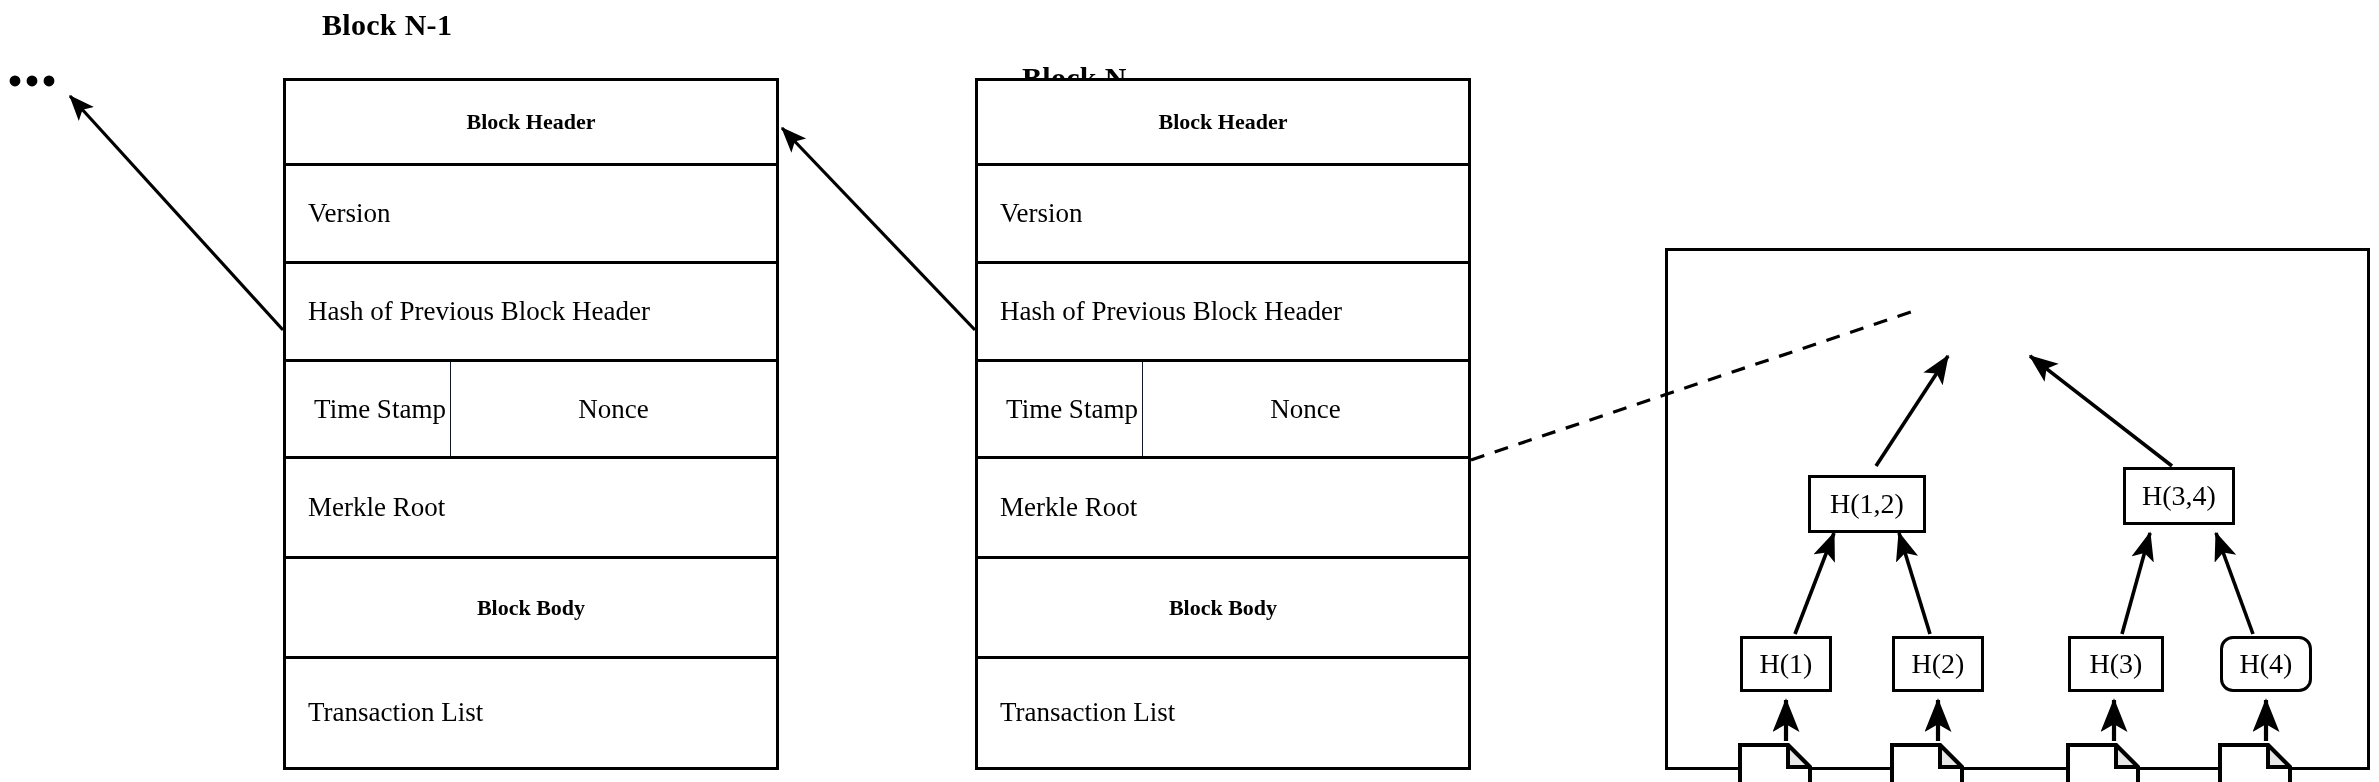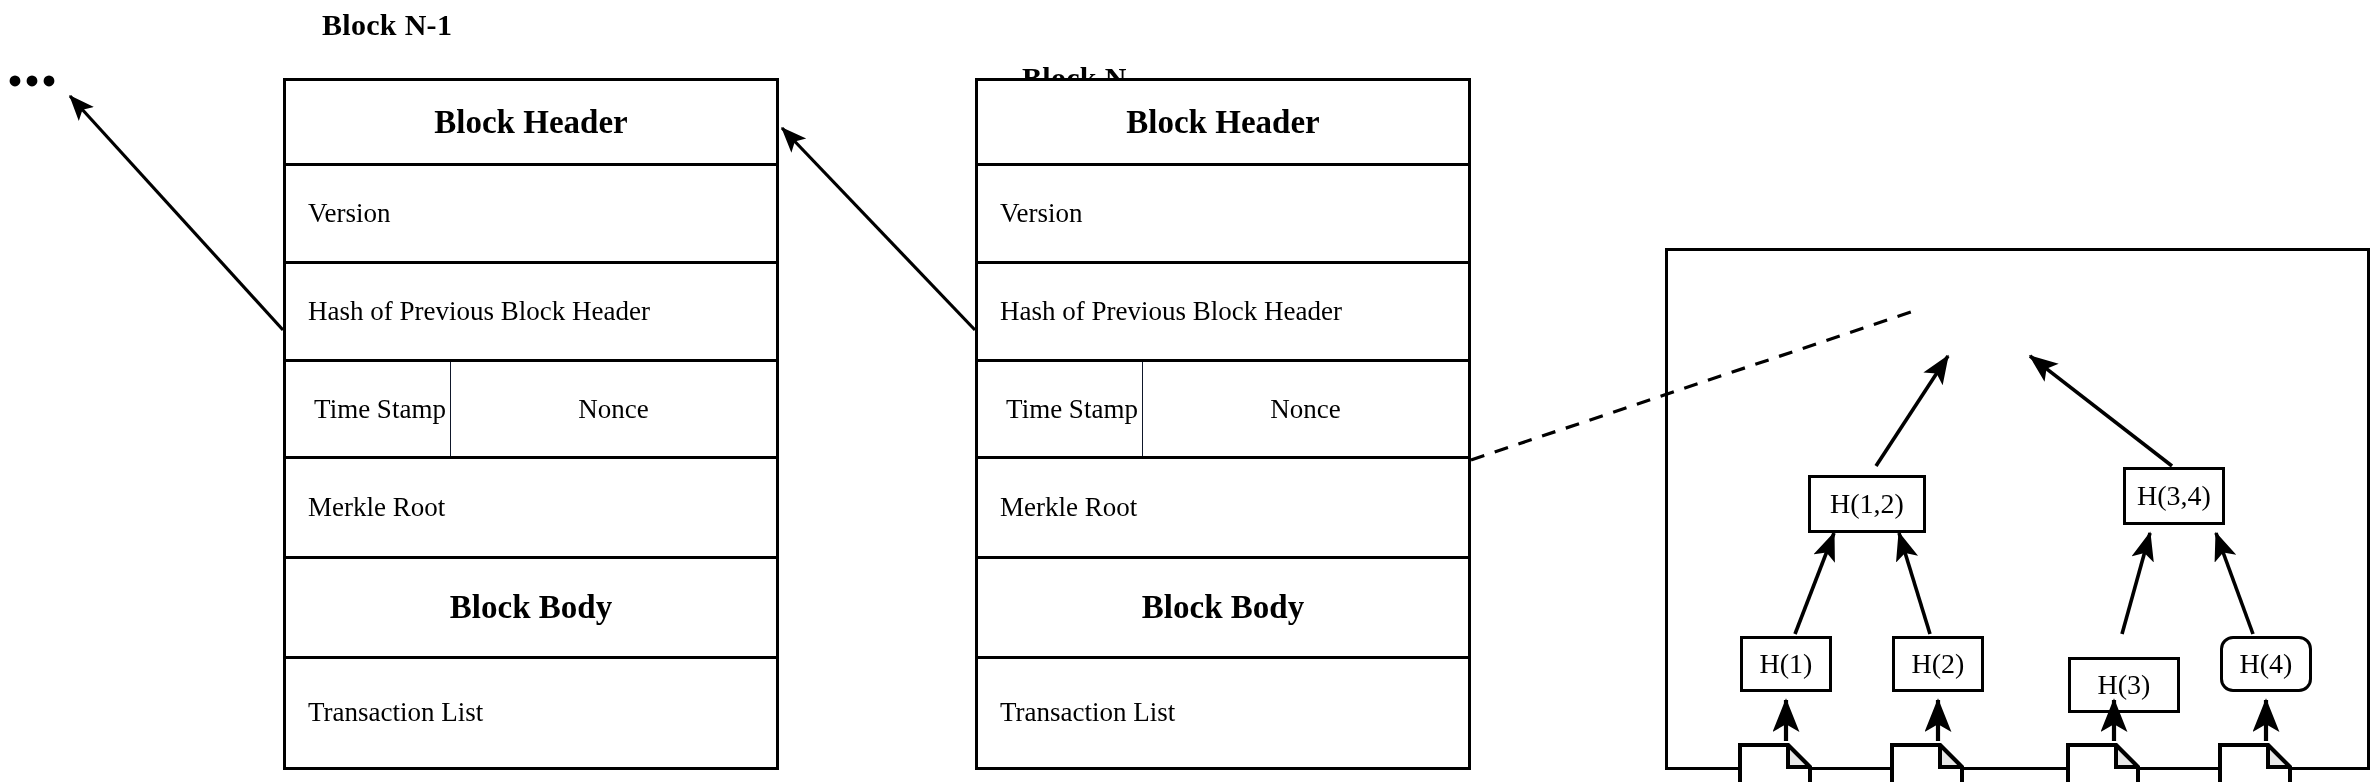--- a/index.html
+++ b/index.html
@@ -37,21 +37,21 @@
     box-sizing: border-box;
     border-bottom: 3px solid #000;
     display: flex;
     align-items: center;
     font-size: 27px;
   }
   .brow:last-child { border-bottom: none; }
   .brow.center {
     justify-content: center;
     font-weight: bold;
-    font-size: 33px;
+    font-size: 22px;
   }
   .brow.left { padding-left: 22px; }
   .split {
     display: flex;
     padding-left: 0;
   }
   .split .cell {
     box-sizing: border-box;
     display: flex;
     align-items: center;
@@ -148,25 +148,25 @@
     <div class="brow left" style="height:100px;">Merkle  Root</div>
     <div class="brow center" style="height:100px;">Block Body</div>
     <div class="brow left" style="height:106px;">Transaction List</div>
   </div>
 
   <div class="panel" style="left:1665px; top:248px; width:705px; height:522px;">
   </div>
 
 
   <div class="hnode" style="left:1808px; top:475px; width:118px; height:58px;">H(1,2)</div>
-  <div class="hnode" style="left:2123px; top:467px; width:102px; height:58px;">H(3,4)</div>
+  <div class="hnode" style="left:2123px; top:467px; width:112px; height:58px;">H(3,4)</div>
 
   <div class="hnode" style="left:1740px; top:636px; width:92px; height:56px;">H(1)</div>
   <div class="hnode" style="left:1892px; top:636px; width:92px; height:56px;">H(2)</div>
-  <div class="hnode" style="left:2068px; top:636px; width:112px; height:56px;margin-top:21px;">H(3)</div>
+  <div class="hnode" style="left:2068px; top:636px; width:96px; height:56px;">H(3)</div>
   <div class="hnode" style="left:2220px; top:636px; width:92px; height:56px;border-radius:13px;">H(4)</div>
 
   <div class="txnode" style="left:1738px; top:743px;">
     <svg width="74" height="90" viewBox="0 0 74 90">
       <path d="M2,2 L50,2 L72,24 L72,88 L2,88 Z" fill="#ffffff" stroke="#000" stroke-width="4"></path>
       <path d="M50,2 L50,24 L72,24 Z" fill="#e8e8e8" stroke="#000" stroke-width="4"></path>
     </svg>
     <span class="txlabel">Tx1</span>
   </div>
   <div class="txnode" style="left:1890px; top:743px;">

